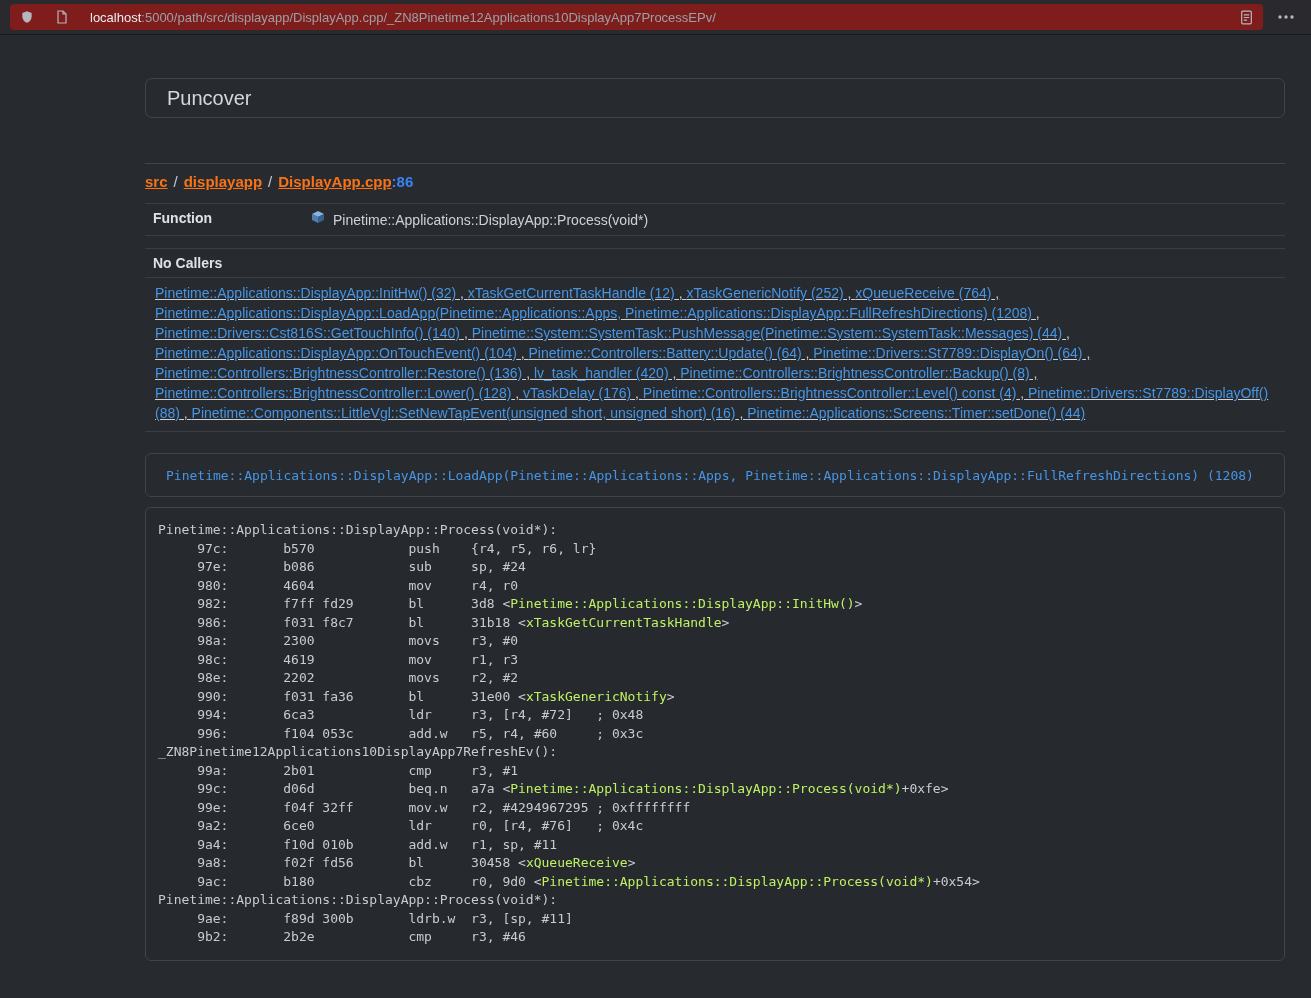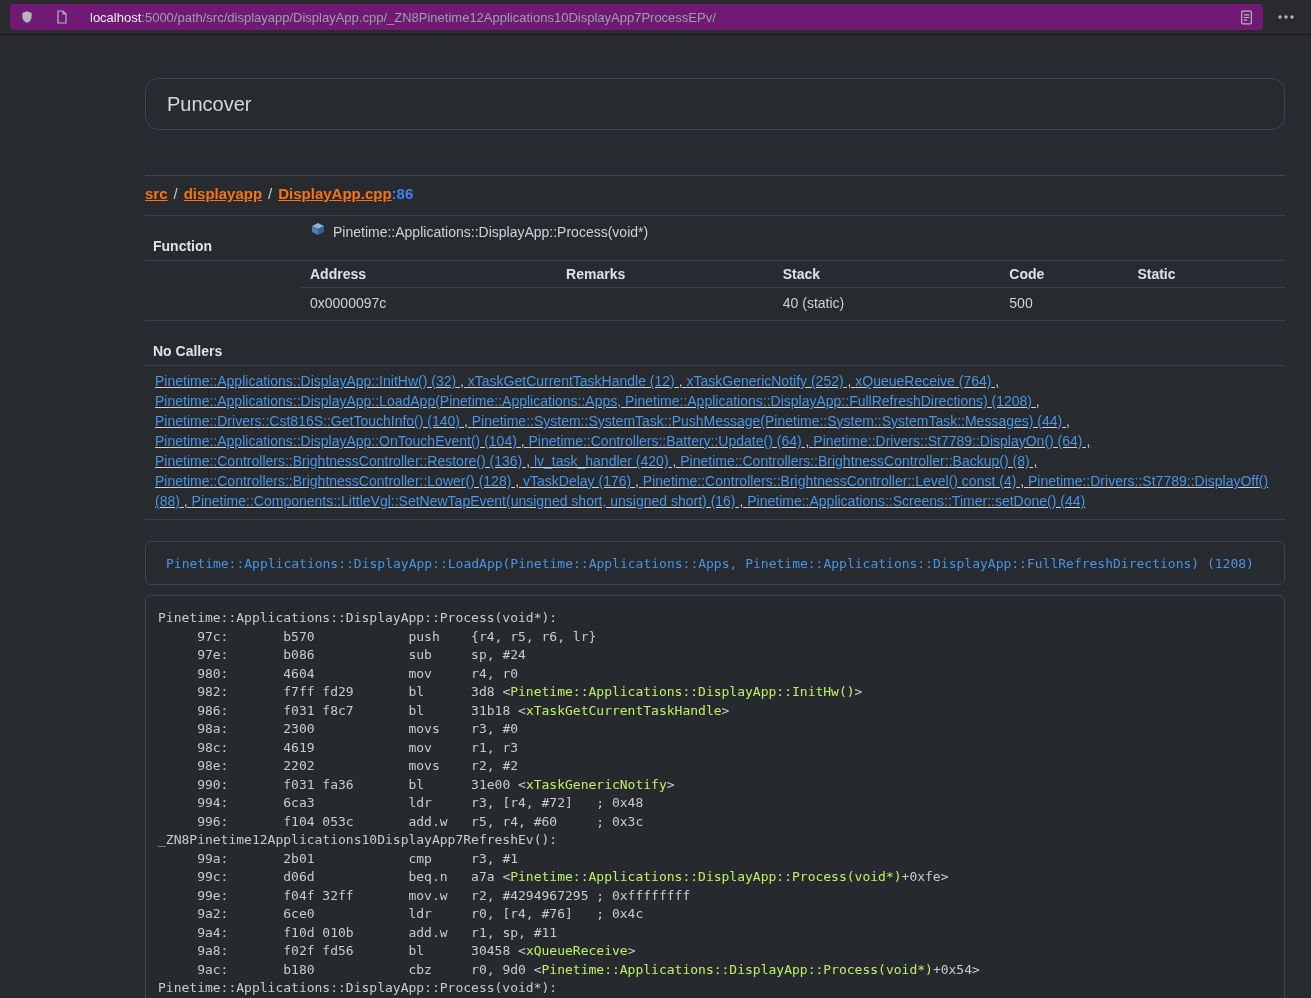--- a/index.html
+++ b/index.html
@@ -10,52 +10,52 @@
     color: #ced2d6;
   }
   a { text-decoration: none; cursor: pointer; }
 
   
   .toolbar {
     height: 35px; background: #2a2a2e; border-bottom: 1px solid #19191c;
     display: flex; align-items: center; padding: 0 10px; gap: 8px;
   }
   .urlbar {
-    flex: 1; height: 26px; background: #701a75; border-radius: 4px;
+    flex: 1; height: 26px; background: #7f1d1d; border-radius: 4px;
     display: flex; align-items: center; padding: 0 10px; gap: 22px; min-width: 0;
   }
   .urlbar .url {
     font-size: 13px; color: #9ba0a5; white-space: nowrap; overflow: hidden;
     flex: 1; min-width: 0;
   }
   .urlbar .url .host { color: #eceef0; }
   .tbicon { display: flex; align-items: center; justify-content: center; flex: none; }
   .menu-btn { width: 30px; height: 26px; display: flex; align-items: center; justify-content: center; border-radius: 4px; }
 
   
   .container { margin-left: 145px; width: 1140px; }
 
   .jumbotron {
-    margin-top: 43px; height: 52px;
-    border: 1px solid #40454b; border-radius: 13px;
+    margin-top: 43px; height: 40px;
+    border: 1px solid #40454b; border-radius: 7px;
     display: flex; align-items: center; padding: 0 21px;
   }
   .jumbotron .title { font-size: 20px; font-weight: 500; color: #d4d8db; }
 
   hr.rule { border: none; border-top: 1px solid #40454b; margin-top: 45px; }
 
   .breadcrumb { margin-top: 9px; font-size: 15px; font-weight: 700; }
   .breadcrumb a { color: #f97316; text-decoration: underline; }
   .breadcrumb .bsep { color: #c6cace; font-weight: 400; margin: 0 6px; }
   .breadcrumb .lineno { color: #3b82f6; }
 
   
   .ftable { margin-top: 13px; border-bottom: 1px solid #3a3f45; font-size: 14px; }
   .frow { display: flex; border-top: 1px solid #3a3f45; }
-  .fcell-l { width: 155px; flex: none; padding: 6px 8px; font-weight: 700; color: #dfe2e5; margin-top: 16px; }
+  .fcell-l { width: 155px; flex: none; padding: 6px 8px; font-weight: 700; color: #dfe2e5; }
   .fcell-r { flex: 1; min-width: 0; padding: 6px 10px; }
   .fcell-r.nopad { padding: 0; }
   .fn-line { display: flex; align-items: center; gap: 7px; }
 
   .itable { width: 100%; }
   .itr { display: flex; }
   .itr > div { padding: 5px 10px; }
   .itr.head > div { font-weight: 700; color: #dfe2e5; border-bottom: 1px solid #3a3f45; }
   .itr.vals > div { padding-top: 7px; padding-bottom: 9px; }
   .col-address { width: 26%; }
@@ -147,38 +147,20 @@
                 <path d="M8 7v6l6-3V4z" fill="#3a618c"></path>
               </svg>
           </span>
           <span>Pinetime::Applications::DisplayApp::Process(void*)</span>
         </div>
       </div>
     </div>
 
     <div class="frow">
       <div class="fcell-l"></div>
-      <div class="fcell-r nopad">
-        <div class="itable">
-          <div class="itr head">
-            <div class="col-address">Address</div>
-            <div class="col-remarks">Remarks</div>
-            <div class="col-stack">Stack</div>
-            <div class="col-code">Code</div>
-            <div class="col-static">Static</div>
-          </div>
-          <div class="itr vals">
-            <div class="col-address">0x0000097c</div>
-            <div class="col-remarks"></div>
-            <div class="col-stack">40 (static)</div>
-            <div class="col-code">500</div>
-            <div class="col-static"></div>
-          </div>
-        </div>
-      </div>
     </div>
 
     <div class="frow">
       <div class="fcell-l">No Callers</div>
       <div class="fcell-r"></div>
     </div>
 
     <div class="frow">
       <div class="fcell-r callees"><a href="#">Pinetime::Applications::DisplayApp::InitHw() (32)</a><span class="sep"> , </span><a href="#">xTaskGetCurrentTaskHandle (12)</a><span class="sep"> , </span><a href="#">xTaskGenericNotify (252)</a><span class="sep"> , </span><a href="#">xQueueReceive (764)</a><span class="sep"> , </span><a href="#">Pinetime::Applications::DisplayApp::LoadApp(Pinetime::Applications::Apps, Pinetime::Applications::DisplayApp::FullRefreshDirections) (1208)</a><span class="sep"> , </span><a href="#">Pinetime::Drivers::Cst816S::GetTouchInfo() (140)</a><span class="sep"> , </span><a href="#">Pinetime::System::SystemTask::PushMessage(Pinetime::System::SystemTask::Messages) (44)</a><span class="sep"> , </span><a href="#">Pinetime::Applications::DisplayApp::OnTouchEvent() (104)</a><span class="sep"> , </span><a href="#">Pinetime::Controllers::Battery::Update() (64)</a><span class="sep"> , </span><a href="#">Pinetime::Drivers::St7789::DisplayOn() (64)</a><span class="sep"> , </span><a href="#">Pinetime::Controllers::BrightnessController::Restore() (136)</a><span class="sep"> , </span><a href="#">lv_task_handler (420)</a><span class="sep"> , </span><a href="#">Pinetime::Controllers::BrightnessController::Backup() (8)</a><span class="sep"> , </span><a href="#">Pinetime::Controllers::BrightnessController::Lower() (128)</a><span class="sep"> , </span><a href="#">vTaskDelay (176)</a><span class="sep"> , </span><a href="#">Pinetime::Controllers::BrightnessController::Level() const (4)</a><span class="sep"> , </span><a href="#">Pinetime::Drivers::St7789::DisplayOff() (88)</a><span class="sep"> , </span><a href="#">Pinetime::Components::LittleVgl::SetNewTapEvent(unsigned short, unsigned short) (16)</a><span class="sep"> , </span><a href="#">Pinetime::Applications::Screens::Timer::setDone() (44)</a></div>
     </div>

